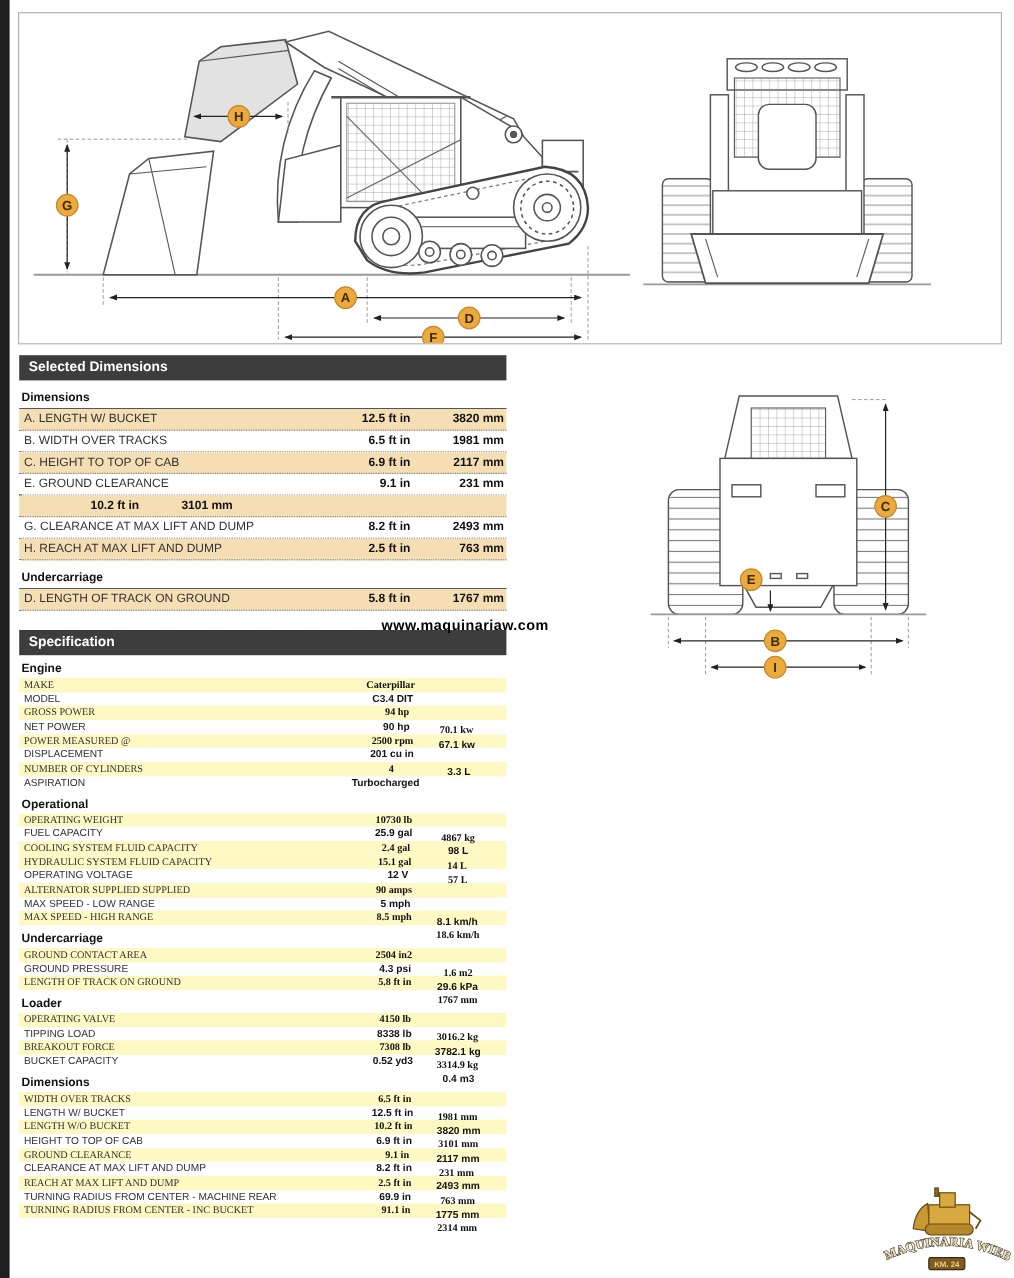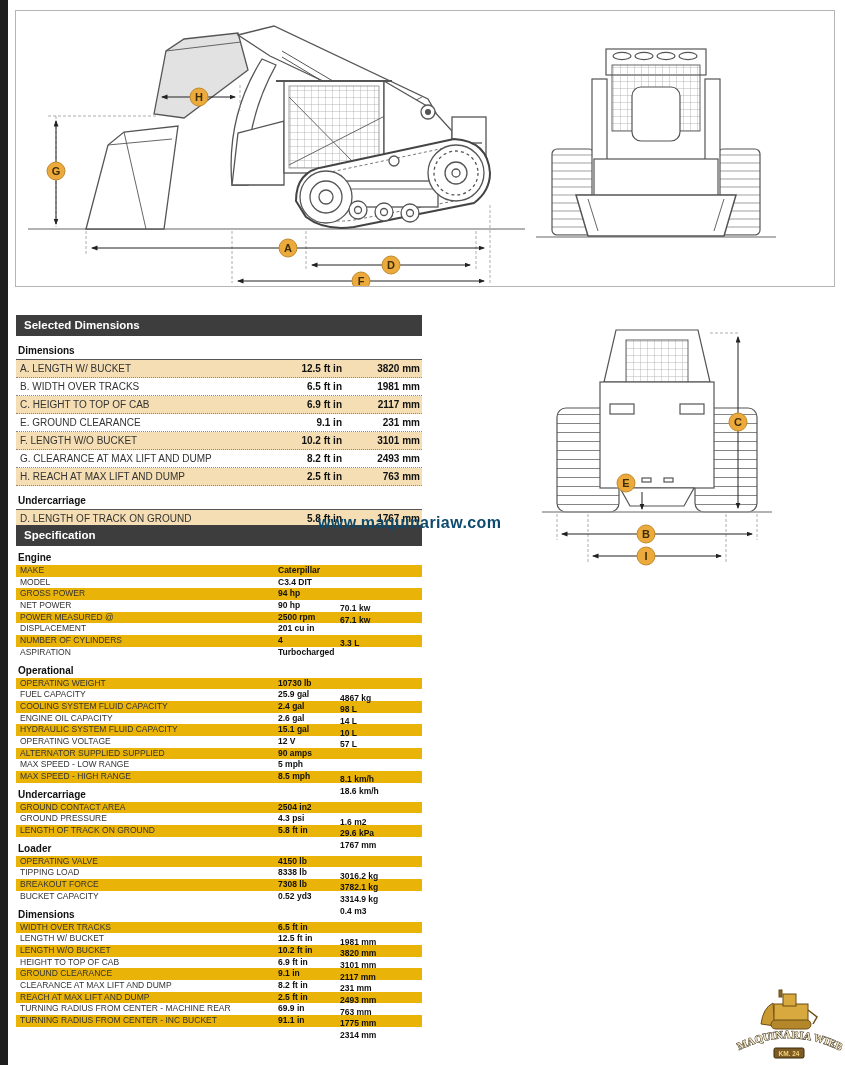--- a/index.html
+++ b/index.html
@@ -12,39 +12,39 @@
   
   .diagram-box{position:absolute;left:15px;top:10px;width:820px;height:277px;border:1px solid #b5b5b5;background:#fff;box-sizing:border-box;}
   .side-svg{position:absolute;left:8px;top:2px;}
   .front-svg{position:absolute;left:520px;top:28px;}
   .rear-svg{position:absolute;left:542px;top:320px;}
 
   
   .bar{height:21px;background:#3d3d3d;color:#fff;font-weight:bold;font-size:11.5px;line-height:21px;padding-left:8px;box-sizing:border-box;}
 
   
-  .seldim{position:absolute;left:16px;top:296px;width:406px;margin-top:19px;}
+  .seldim{position:absolute;left:16px;top:296px;width:406px;}
   .group-title{font-size:10px;font-weight:bold;color:#111;margin-top:7px;padding:2px 0 3px 2px;border-bottom:1px solid #555;}
   .dimrow{display:flex;height:17px;line-height:17px;font-size:10px;border-bottom:1px dotted #888;align-items:center;}
   .dimrow .lbl{flex:1;padding-left:4px;color:#333;white-space:nowrap;overflow:hidden;}
   .dimrow .imp{width:100px;text-align:right;font-weight:bold;color:#111;}
   .dimrow .met{width:78px;text-align:right;font-weight:bold;color:#111;padding-right:2px;}
   .dims .row.even{background:#f5deb3;}
 
   
   .spec{position:absolute;left:16px;top:525px;width:406px;}
   .section-title{font-size:10px;font-weight:bold;color:#111;margin:5px 0 1px;padding-left:2px;height:13px;line-height:13px;}
   .specrow{display:flex;height:11.7px;line-height:11.7px;font-size:8.5px;align-items:center;}
   .specrow .lbl{width:258px;padding-left:4px;color:#333;white-space:nowrap;overflow:hidden;}
-  .specrow .val{flex:1;font-weight:bold;color:#111;white-space:nowrap;}
-  .specrow .met{width:80px;text-align:left;font-weight:bold;color:#111;padding-right:2px;margin-top:30px;}
-  .spec-rows .row.even{background:#eab308;}
+  .specrow .val{flex:1;font-weight:bold;color:#111;white-space:nowrap;margin-left:46px;}
+  .specrow .met{width:80px;text-align:center;font-weight:bold;color:#111;padding-right:2px;margin-top:30px;}
+  .spec-rows .row.even{background:#fef9c3;font-family:Liberation Serif, serif;}
 
   
-  .watermark{position:absolute;left:318px;top:514px;font-size:16px;font-weight:bold;color:#0c4a6e;letter-spacing:0.4px;z-index:5;}
+  .watermark{position:absolute;left:318px;top:514px;font-size:12px;font-weight:bold;color:#000000;letter-spacing:0.4px;z-index:5;}
 
   
   .logo{position:absolute;left:735px;top:986px;z-index:6;}
 
   svg text.dimletter{font-family:"Liberation Sans",sans-serif;font-size:11px;font-weight:bold;fill:#3c2d05;}
 </style>
 </head>
 <body>
 
 <div class="left-strip"></div>
@@ -264,21 +264,20 @@
               <span class="met">2117 mm</span>
             </div>
 
             <div class="dimrow row odd">
               <span class="lbl">E. GROUND CLEARANCE</span>
               <span class="imp">9.1 in</span>
               <span class="met">231 mm</span>
             </div>
 
             <div class="dimrow row even">
-              <span class="lbl">F. LENGTH W/O BUCKET</span>
               <span class="imp">10.2 ft in</span>
               <span class="met">3101 mm</span>
             </div>
 
             <div class="dimrow row odd">
               <span class="lbl">G. CLEARANCE AT MAX LIFT AND DUMP</span>
               <span class="imp">8.2 ft in</span>
               <span class="met">2493 mm</span>
             </div>
 
@@ -377,25 +376,20 @@
               <span class="val">25.9 gal</span>
               <span class="met">98 L</span>
             </div>
 
             <div class="specrow row even">
               <span class="lbl">COOLING SYSTEM FLUID CAPACITY</span>
               <span class="val">2.4 gal</span>
               <span class="met">14 L</span>
             </div>
 
-            <div class="specrow row odd">
-              <span class="lbl">ENGINE OIL CAPACITY</span>
-              <span class="val">2.6 gal</span>
-              <span class="met">10 L</span>
-            </div>
 
             <div class="specrow row even">
               <span class="lbl">HYDRAULIC SYSTEM FLUID CAPACITY</span>
               <span class="val">15.1 gal</span>
               <span class="met">57 L</span>
             </div>
 
             <div class="specrow row odd">
               <span class="lbl">OPERATING VOLTAGE</span>
               <span class="val">12 V</span>

